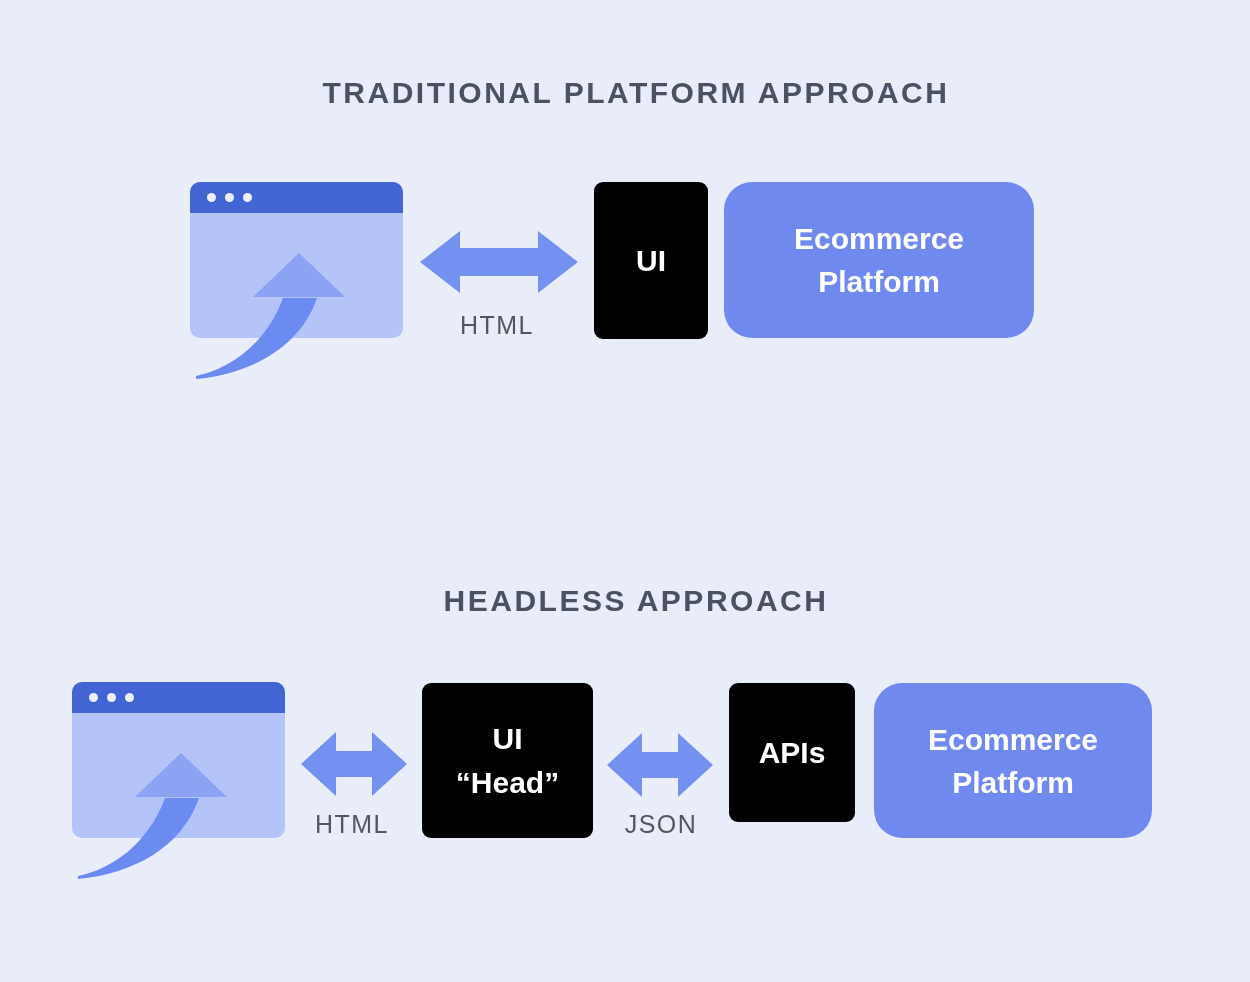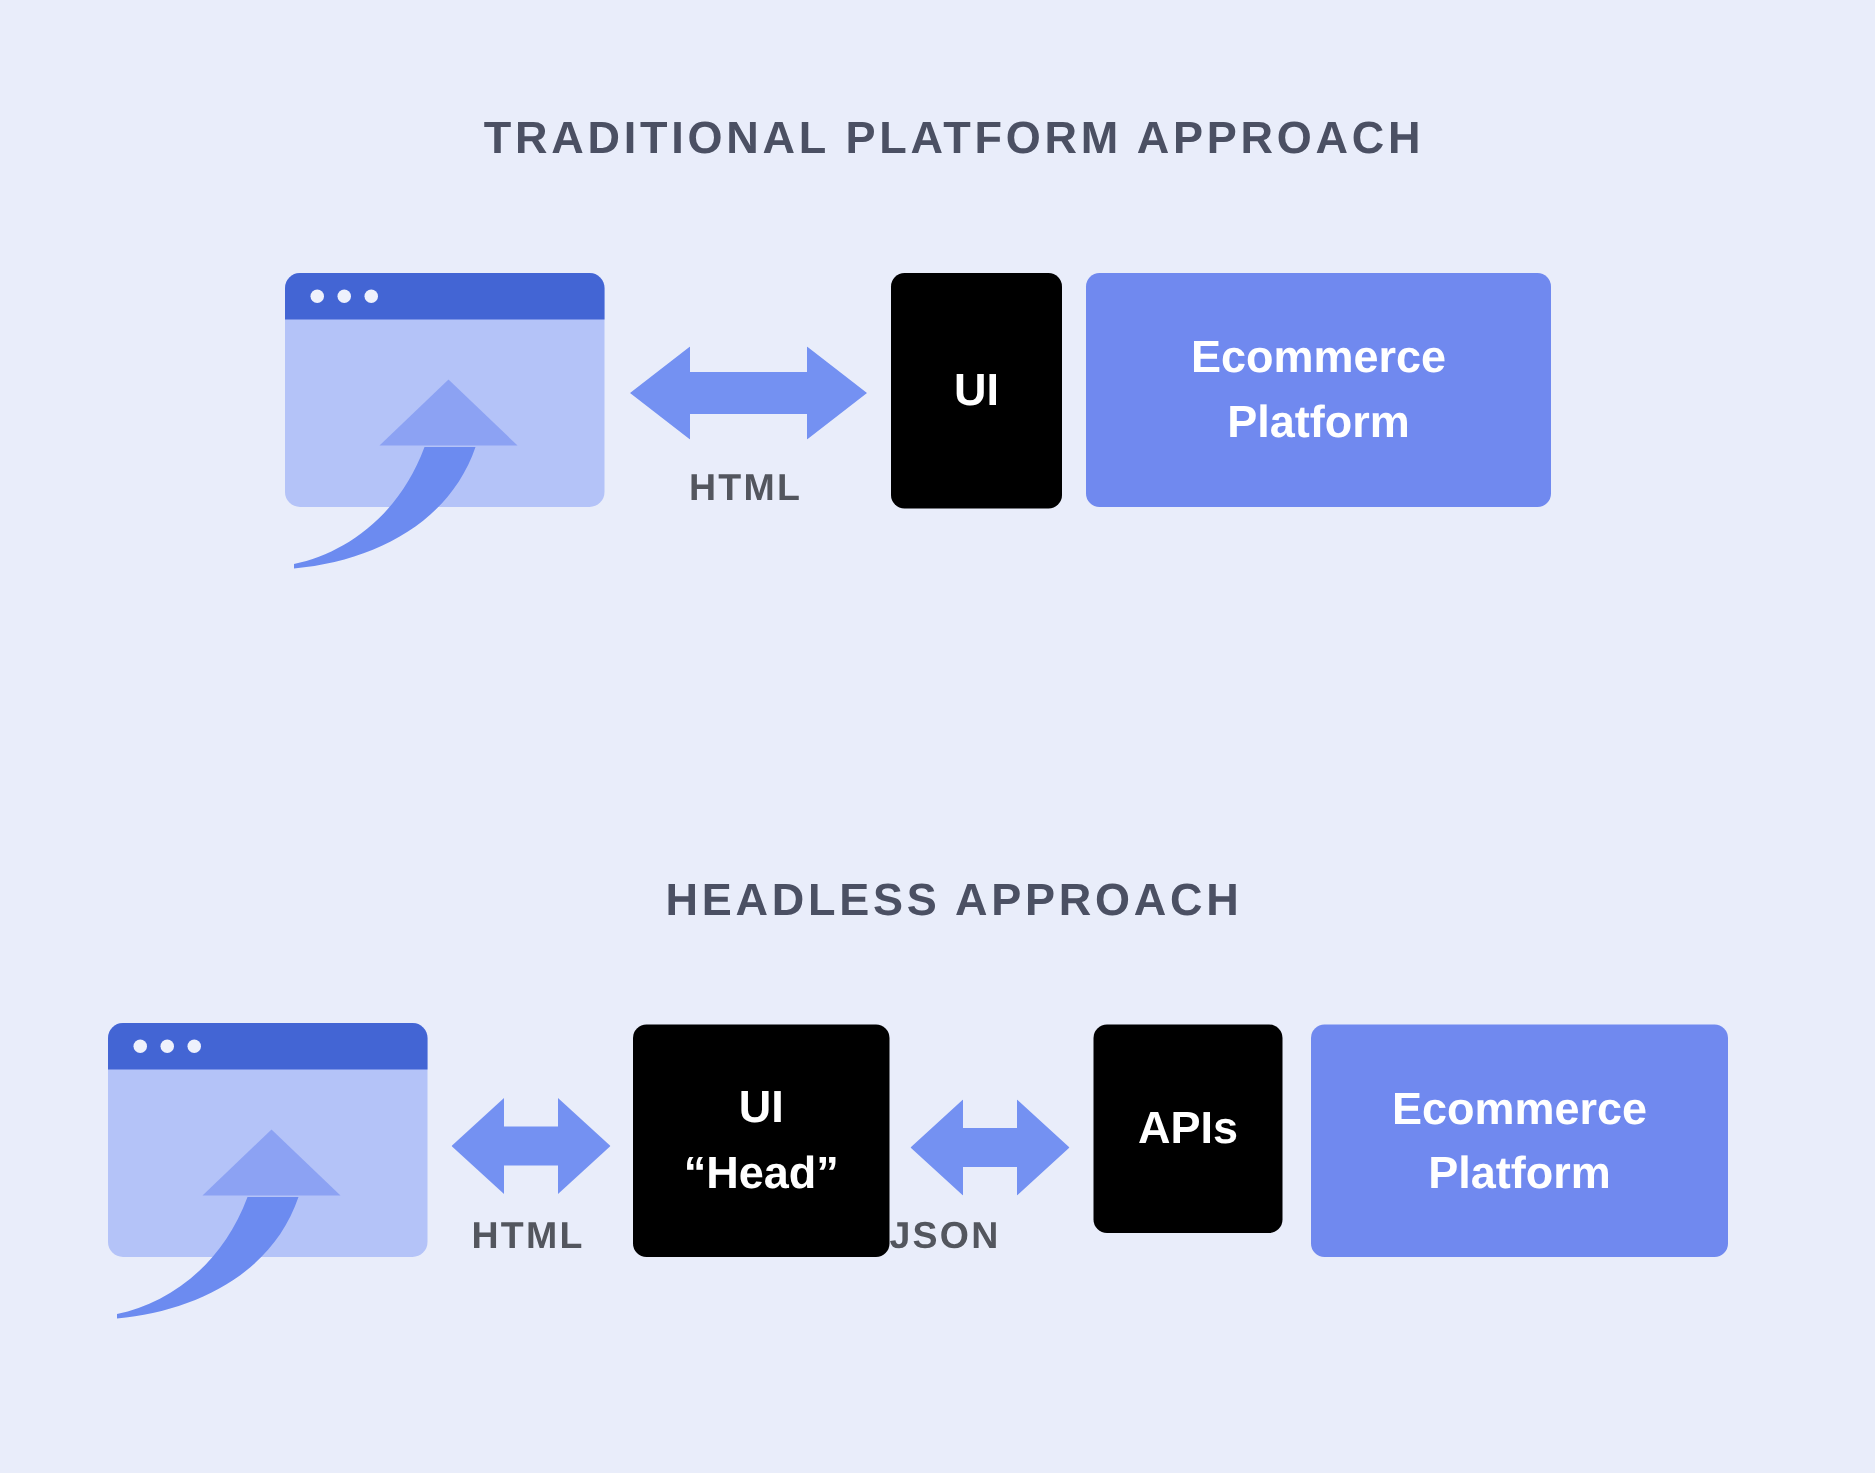--- a/index.html
+++ b/index.html
@@ -42,35 +42,35 @@
   #swoosh-1{left:190px;top:248px;}
   #swoosh-2{left:72px;top:748px;}
 
   .h-arrow{position:absolute;}
   #arrow-html-1{left:420px;top:231px;width:158px;height:62px;}
   #arrow-html-2{left:301px;top:732px;width:106px;height:64px;}
   #arrow-json{left:607px;top:733px;width:106px;height:64px;}
 
   .wire-label{
     position:absolute;width:120px;text-align:center;
-    font-size:25px;font-weight:bold;letter-spacing:1.5px;
+    font-size:25px;font-weight:normal;letter-spacing:1.5px;
     color:#53565E;
   }
   #label-html-1{left:437px;top:311px;}
   #label-html-2{left:292px;top:810px;}
-  #label-json{left:570px;top:810px;}
+  #label-json{left:601px;top:810px;}
 
   .node{
     position:absolute;
     display:flex;align-items:center;justify-content:center;
     color:#FFFFFF;font-weight:bold;font-size:30px;
     text-align:center;border-radius:9px;
   }
   .node-dark{background:#000000;}
-  .node-light{background:#7089EF;}
+  .node-light{background:#7089EF;border-radius:28px;}
   #box-ui{left:594px;top:182px;width:114px;height:157px;}
   #box-platform-1{left:724px;top:182px;width:310px;height:156px;}
   #box-ui-head{left:422px;top:683px;width:171px;height:155px;line-height:44px;}
   #box-apis{left:729px;top:683px;width:126px;height:139px;}
   #box-platform-2{left:874px;top:683px;width:278px;height:155px;}
   .platform-text{max-width:230px;line-height:43px;}
 </style>
 </head>
 <body>
 

